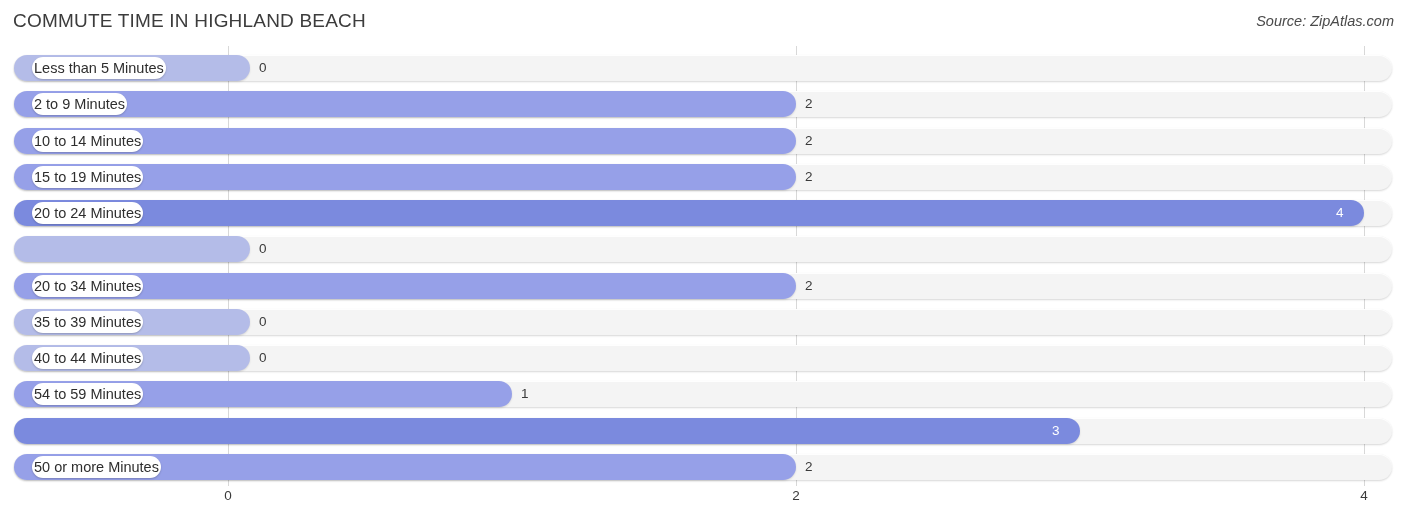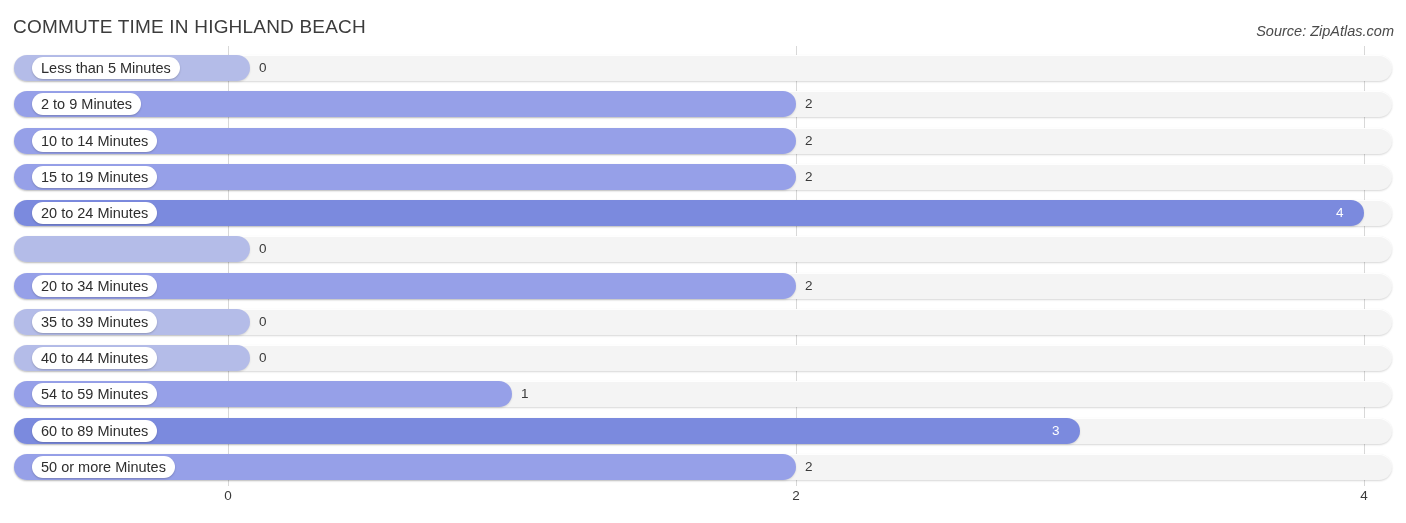--- a/index.html
+++ b/index.html
@@ -12,30 +12,30 @@
     height: 523px;
     font-family: "Liberation Sans", sans-serif;
     overflow: hidden;
     position: relative;
   }
 
   
   #chart-title {
     position: absolute;
     left: 13px;
-    top: 16px;
+    top: 10px;
     font-size: 19px;
     color: #3c3c3c;
     letter-spacing: 0.2px;
     white-space: nowrap;
   }
   #source-note {
     position: absolute;
     right: 12px;
-    top: 23px;
+    top: 13px;
     font-size: 14.5px;
     font-style: italic;
     color: #4a4a4a;
     white-space: nowrap;
   }
 
   
   #plot {
     position: absolute;
     left: 0;
@@ -94,21 +94,21 @@
     font-size: 13.5px;
     color: #ffffff;
     white-space: nowrap;
   }
   .pill {
     position: absolute;
     left: 32px;
     top: 4px;
     height: 22px;
     line-height: 22px;
-    padding: 0 9px;
+    padding: 0 2px;
     background: #ffffff;
     border-radius: 11px;
     font-size: 14.5px;
     color: #2e2e2e;
     white-space: nowrap;
     box-shadow: 0 1px 2px rgba(0,0,0,0.20);
   }
 
   
   #axis {
@@ -193,21 +193,20 @@
     <div class="row" style="top: 333.25px;">
       <div class="track" style="background: rgb(244, 244, 244); width: 1378px;"></div>
       <div class="bar" style="width: 498px; background: rgb(150, 160, 232);"></div>
       <div class="val-out" style="left: 521px;">1</div>
       <div class="pill">54 to 59 Minutes</div>
     </div>
     <div class="row" style="top: 369.5px;">
       <div class="track" style="background: rgb(244, 244, 244); width: 1378px;"></div>
       <div class="bar" style="width: 1066px; background: rgb(123, 138, 222);"></div>
       <div class="val-in" style="left: 1052px;">3</div>
-      <div class="pill">60 to 89 Minutes</div>
     </div>
     <div class="row" style="top: 405.75px;">
       <div class="track" style="background: rgb(244, 244, 244); width: 1378px;"></div>
       <div class="bar" style="width: 782px; background: rgb(150, 160, 232);"></div>
       <div class="val-out" style="left: 805px;">2</div>
       <div class="pill">50 or more Minutes</div>
     </div>
   </div>
 
 <div id="axis">

